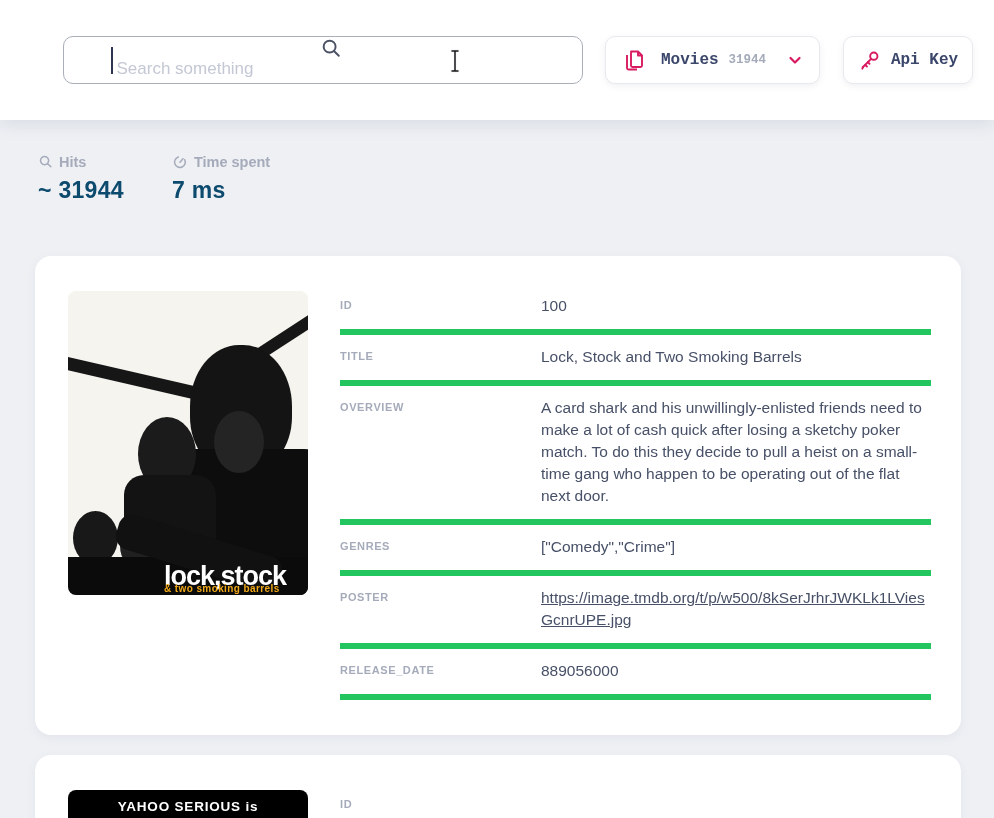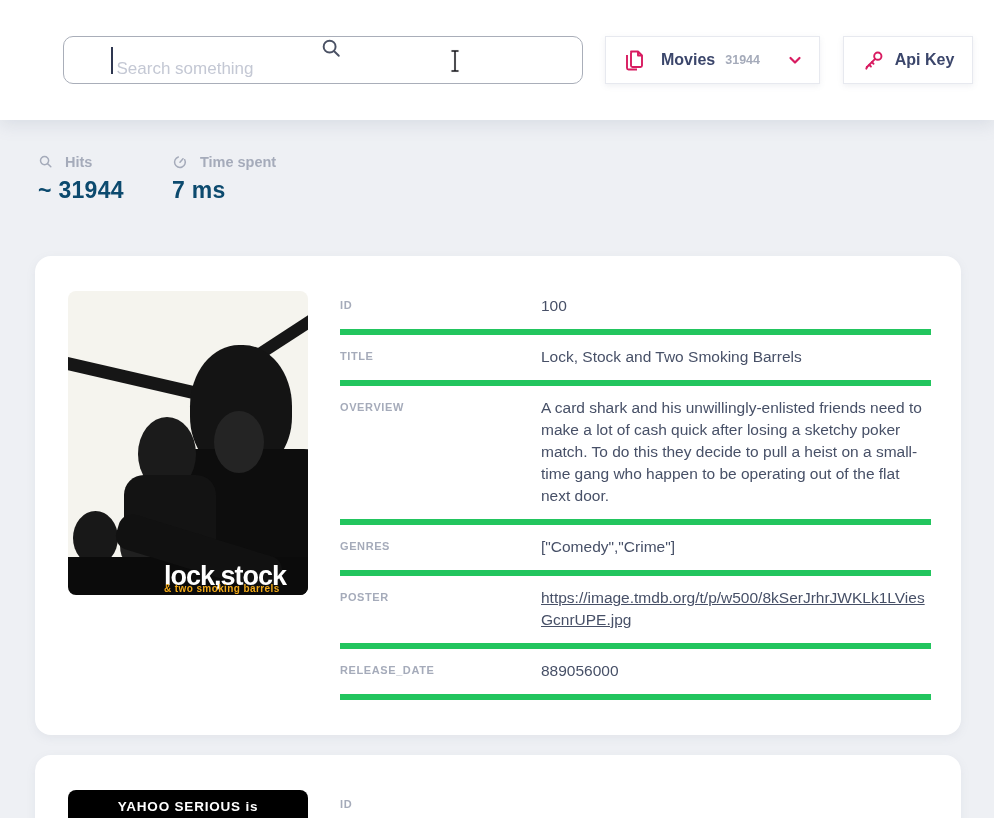--- a/index.html
+++ b/index.html
@@ -34,36 +34,36 @@
   }
   .search-box input {
     border:none; outline:none; background:transparent;
     font-family:"Liberation Sans", sans-serif;
     font-size:17px; color:#3b466b;
     margin-left:11px; width:440px;
   }
   .search-box input::placeholder { color:#c4c8d4; }
   .btn {
     height:48px; background:#fff;
-    border:1px solid #e7e9ef; border-radius:0;
+    border:1px solid #e7e9ef; border-radius:10px;
     box-shadow:0 2px 6px rgba(100,110,140,0.10);
     display:flex; align-items:center;
     cursor:pointer;
-    font-family:Liberation Sans, sans-serif;
+    font-family:Liberation Mono, monospace;
   }
   .index-btn { width:215px; margin-left:22px; padding:0 16px; }
   .index-label { font-size:16px; font-weight:700; color:#3b466b; margin-left:14px; }
   .index-count { font-size:12.5px; font-weight:600; color:#a5abba; margin-left:10px; }
   .index-btn .chev { margin-left:auto; }
   .apikey-btn { width:130px; margin-left:23px; justify-content:center; gap:10px; }
   .apikey-label { font-size:16px; font-weight:700; color:#3b466b; }
   
   .main { padding:0 33px 0 35px; }
   .stats { display:flex; gap:48px; margin:34px 0 52px 3px; }
-  .stat-head { display:flex; align-items:flex-start; gap:12px; }
+  .stat-head { display:flex; align-items:flex-start; gap:6px; }
   .stat-label { font-size:14.5px; font-weight:700; color:#a5abba; }
   .stat-value { font-size:23px; font-weight:700; color:#0c4a6e; margin-top:7px; letter-spacing:0.3px; }
   
   .card {
     width:926px; background:#fff; border-radius:16px;
     box-shadow:0 3px 10px rgba(130,140,160,0.10);
     padding:35px 30px 35px 33px;
     display:flex; gap:32px;
     margin-bottom:20px;
   }

